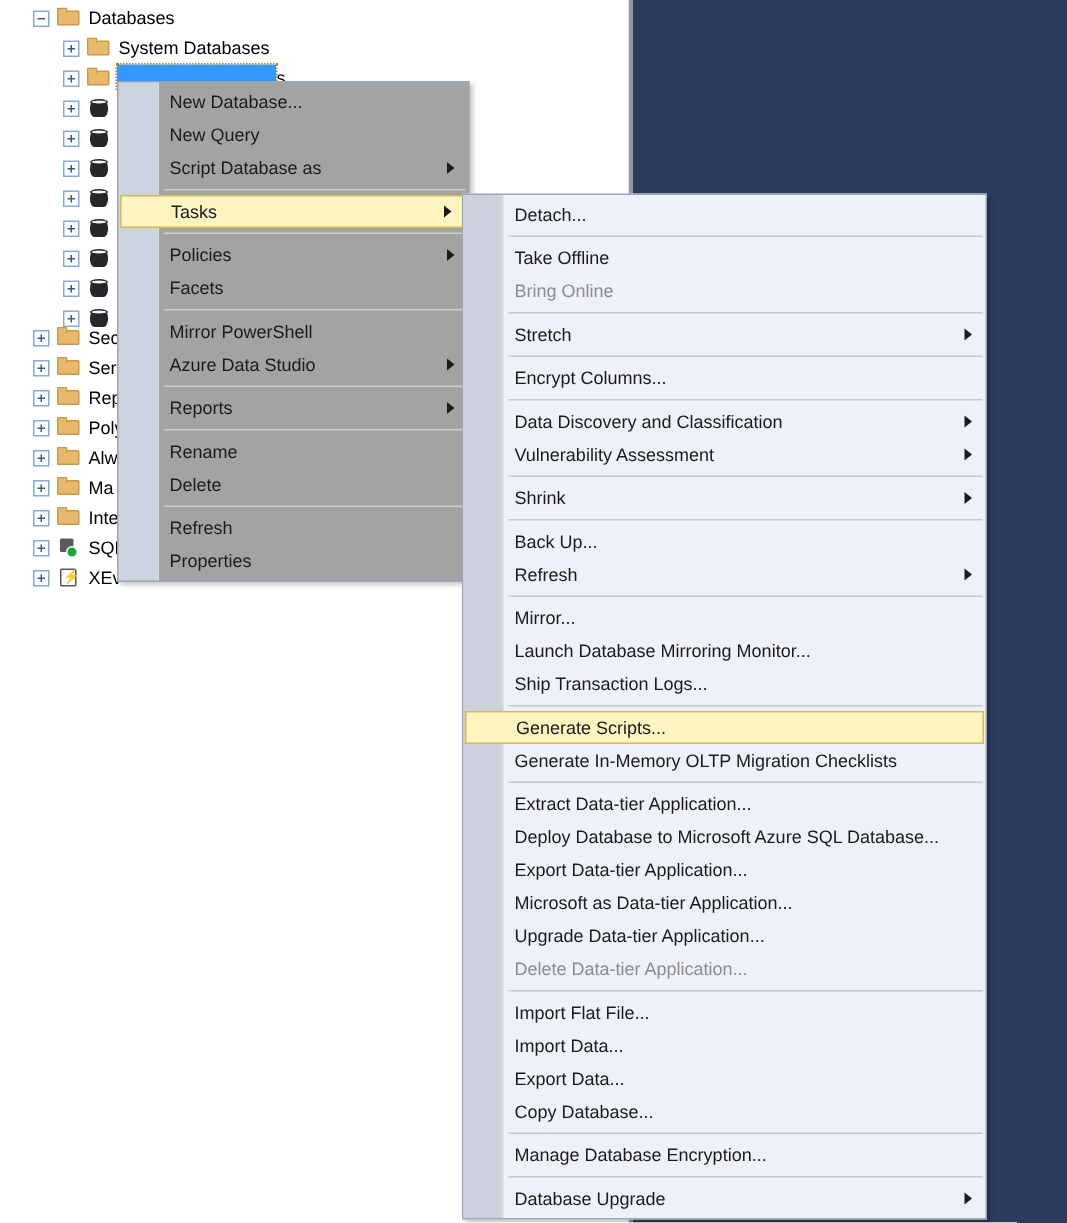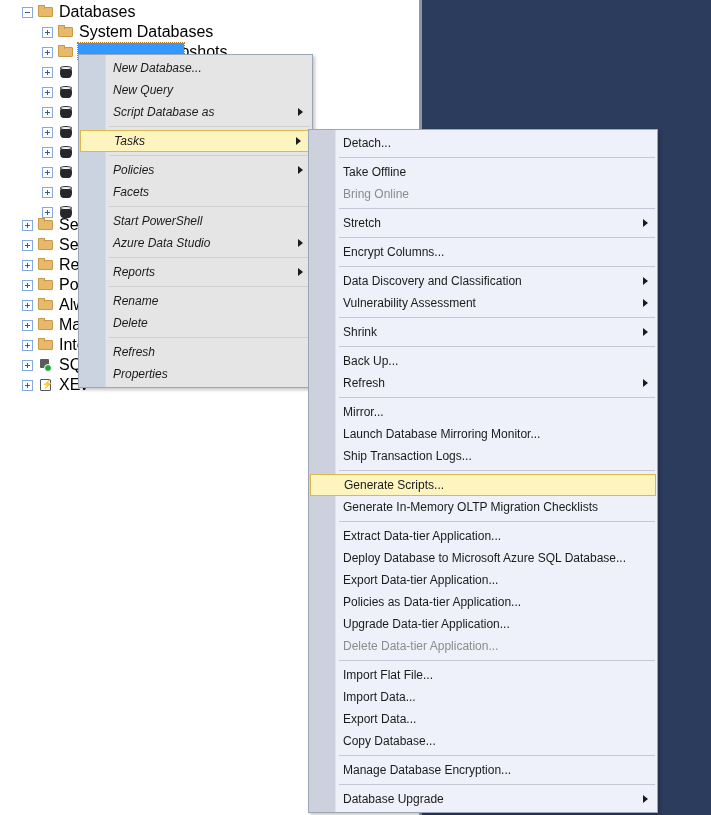--- a/index.html
+++ b/index.html
@@ -149,21 +149,21 @@
   }
   .ic-xevent::after {
     content: "\26A1";
     position: absolute;
     left: 4px; top: 1px;
     font-size: 9px;
     line-height: 13px;
     color: #2b2b2b;
   }
   .tree-label {
-    font-size: 16px;
+    font-size: 12px;
     color: #000000;
     line-height: 16px;
   }
 
   
   #tree-row-selected-fill {
     position: absolute;
     left: 78px; top: 43px;
     width: 106px; height: 16px;
     background: #3399ff;
@@ -218,22 +218,21 @@
     width: 0; height: 0;
     border-top: 4px solid transparent;
     border-bottom: 4px solid transparent;
     border-left: 5px solid #1b1b1b;
   }
 
   
   #context-menu {
     left: 78px; top: 54px;
     width: 235px;
-    background: #e5e5e5;
-    font-style: italic;
+    background: #a3a3a3;
   }
   #context-menu .menu-gutter {
     background: #ccd3e0;
     border-right: 1px solid #d8dbe0;
   }
   #context-menu .menu-sep { background: #cfcfcf; }
 
   
   #tasks-menu {
     left: 308px; top: 129px;
@@ -376,21 +375,21 @@
     <div class="menu-sep"></div>
     <div class="menu-item">
       <span>Policies</span>
       <span class="arrow"></span>
     </div>
     <div class="menu-item">
       <span>Facets</span>
     </div>
     <div class="menu-sep"></div>
     <div class="menu-item">
-      <span>Start PowerShell</span>
+      <span>Mirror PowerShell</span>
     </div>
     <div class="menu-item">
       <span>Azure Data Studio</span>
       <span class="arrow"></span>
     </div>
     <div class="menu-sep"></div>
     <div class="menu-item">
       <span>Reports</span>
       <span class="arrow"></span>
     </div>
@@ -474,21 +473,21 @@
     <div class="menu-item">
       <span>Extract Data-tier Application...</span>
     </div>
     <div class="menu-item">
       <span>Deploy Database to Microsoft Azure SQL Database...</span>
     </div>
     <div class="menu-item">
       <span>Export Data-tier Application...</span>
     </div>
     <div class="menu-item">
-      <span>Policies as Data-tier Application...</span>
+      <span>Microsoft as Data-tier Application...</span>
     </div>
     <div class="menu-item">
       <span>Upgrade Data-tier Application...</span>
     </div>
     <div class="menu-item disabled">
       <span>Delete Data-tier Application...</span>
     </div>
     <div class="menu-sep"></div>
     <div class="menu-item">
       <span>Import Flat File...</span>

